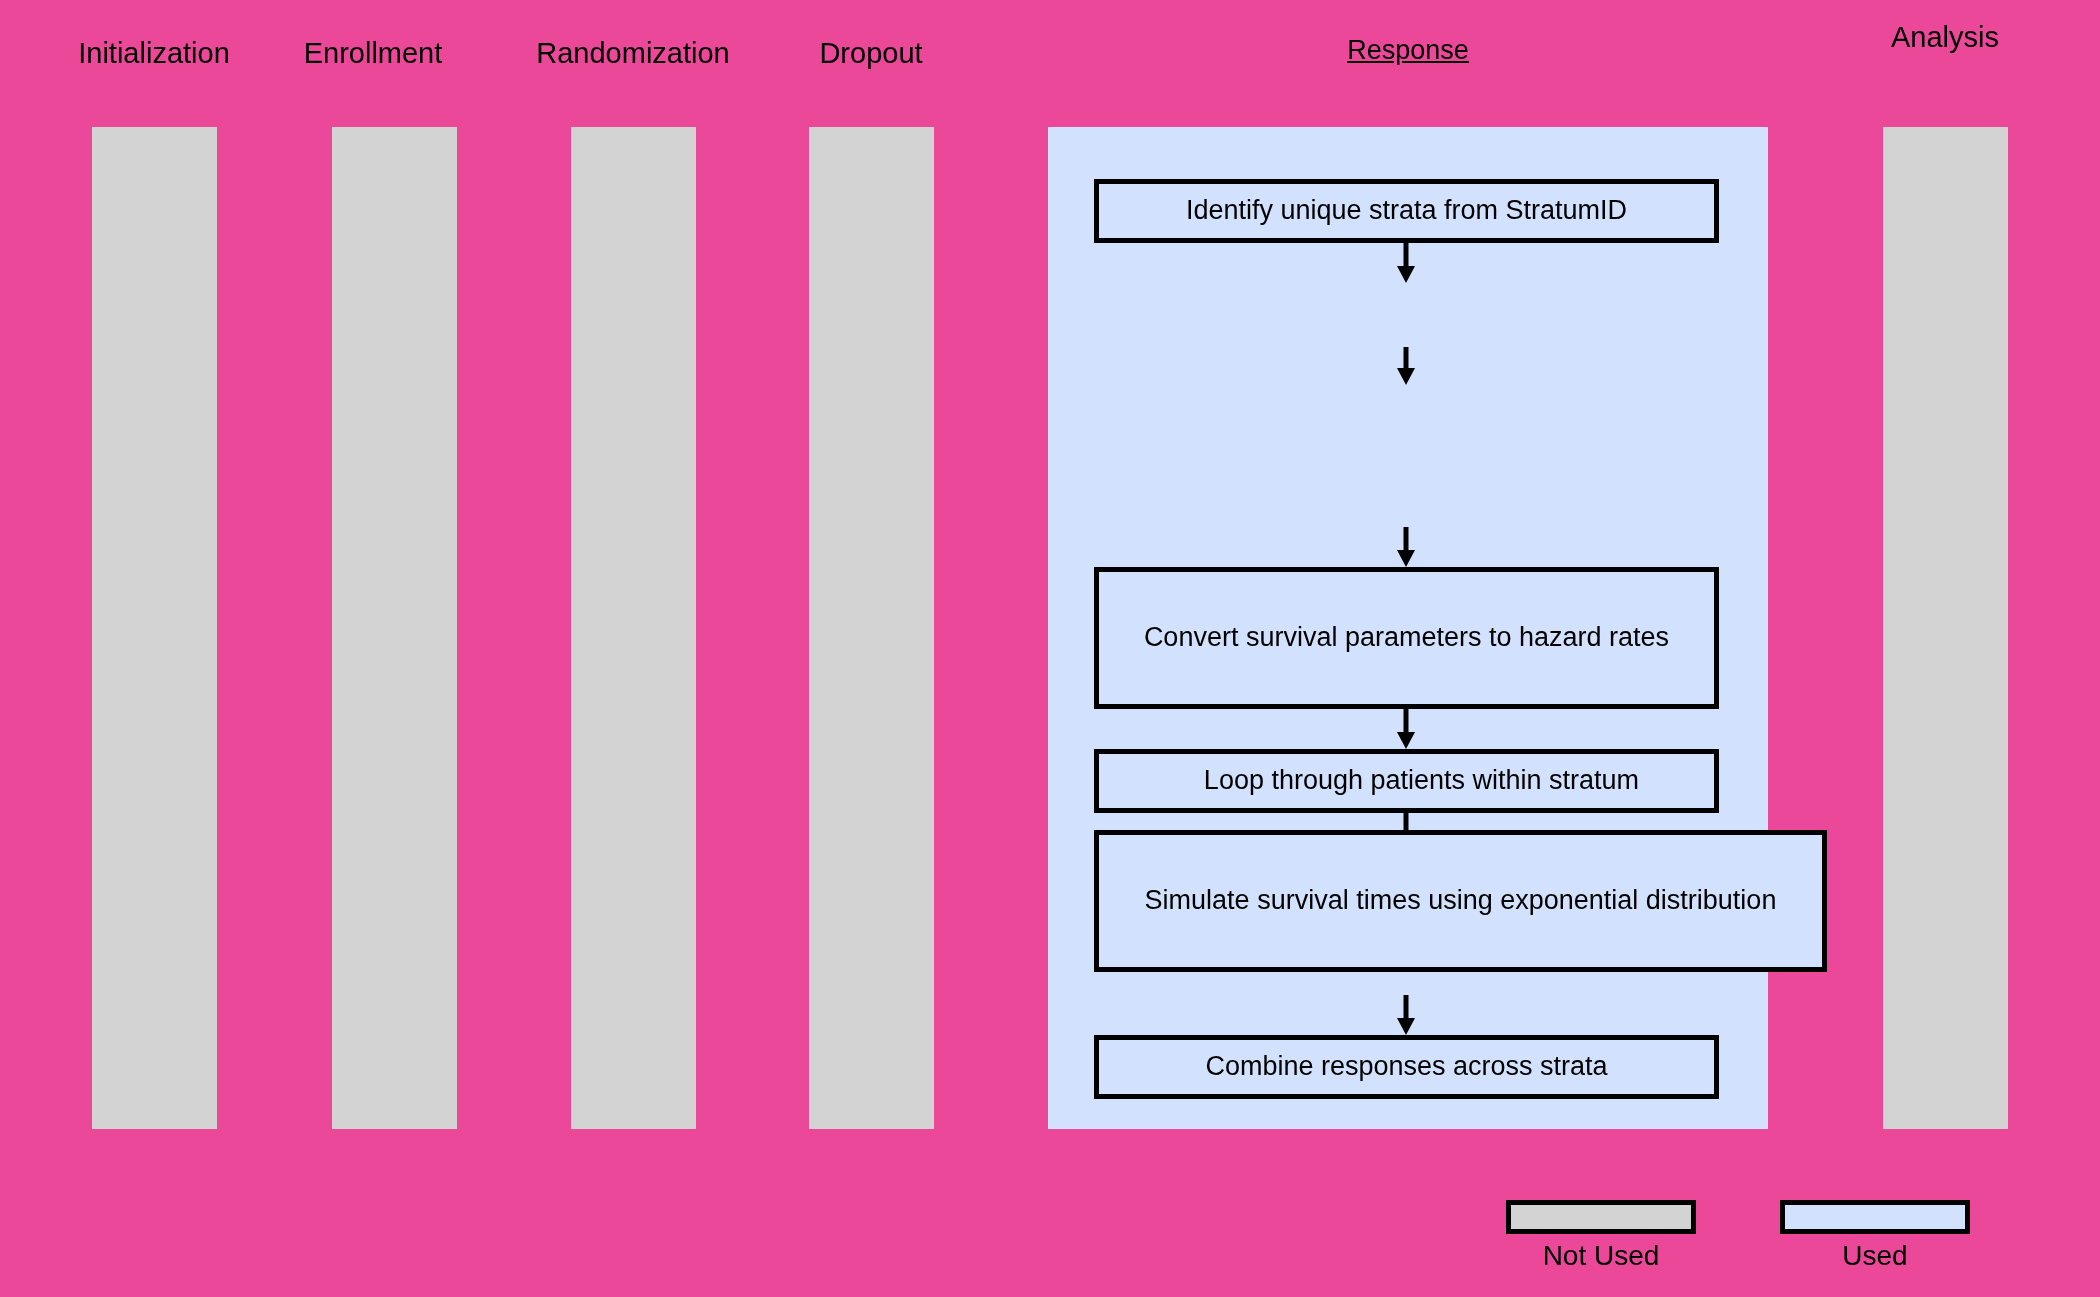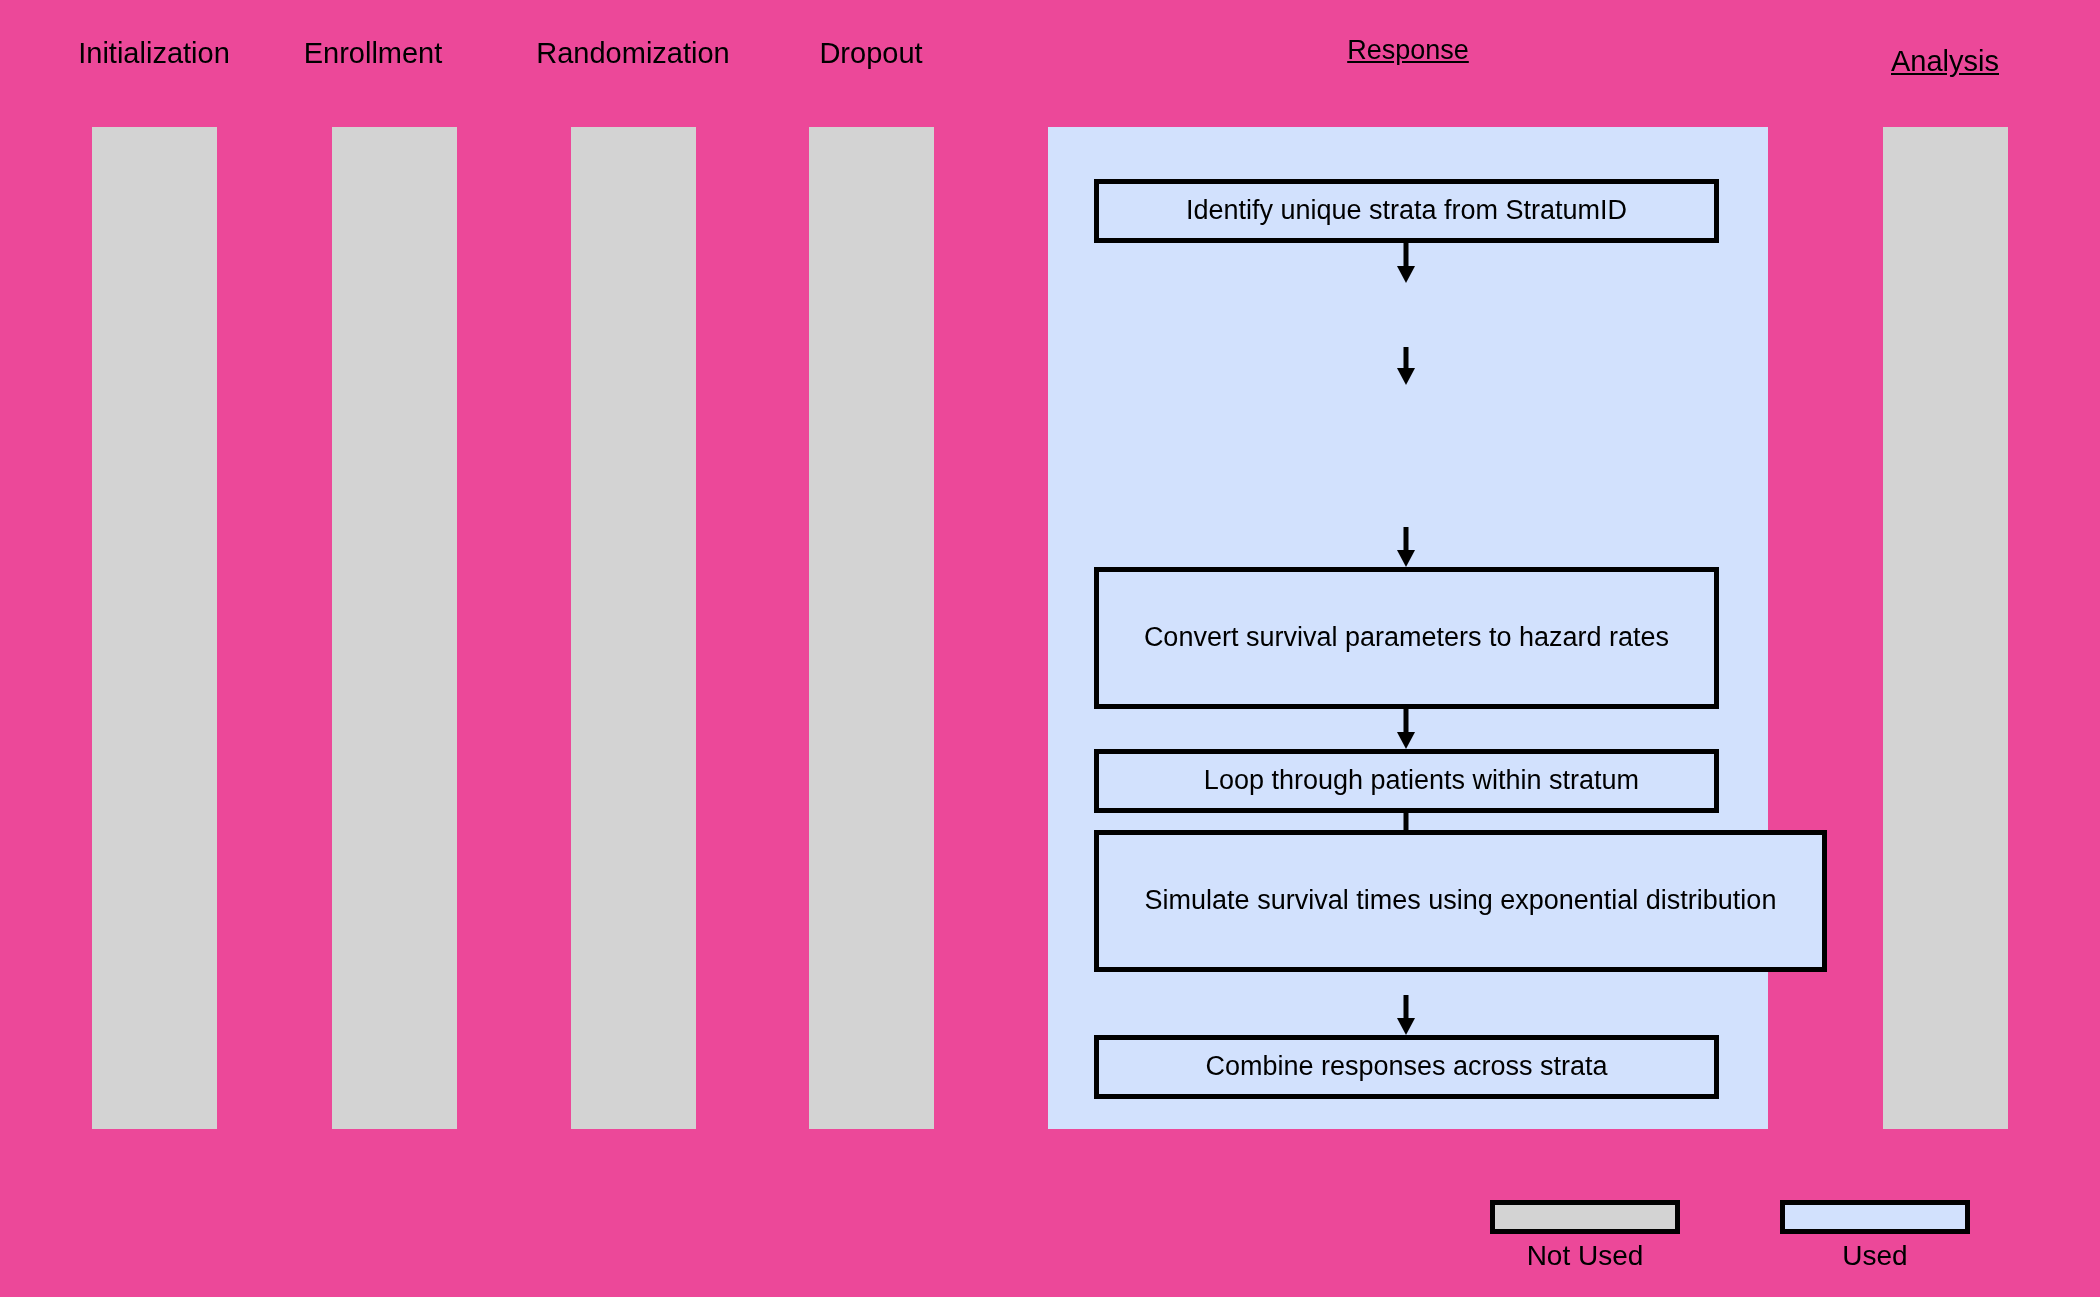--- a/index.html
+++ b/index.html
@@ -106,21 +106,21 @@
 </head>
 <body>
 
 <div id="stage">
 
   <div class="col-header" style="left:154px; top:38px;">Initialization</div>
   <div class="col-header" style="left:373px; top:38px;">Enrollment</div>
   <div class="col-header" style="left:633px; top:38px;">Randomization</div>
   <div class="col-header" style="left:871px; top:38px;">Dropout</div>
   <div class="col-header big" style="left:1408px; top:36px;">Response</div>
-  <div class="col-header" style="left:1945px; top:46px;text-decoration:underline;">Analysis</div>
+  <div class="col-header" style="left:1945px; top:22px;">Analysis</div>
 
   <div class="lane not-used" style="left:92px;  width:125px;"></div>
   <div class="lane not-used" style="left:332px; width:125px;"></div>
   <div class="lane not-used" style="left:571px; width:125px;"></div>
   <div class="lane not-used" style="left:809px; width:125px;"></div>
   <div class="lane used" style="left:1048px; width:720px;"></div>
   <div class="lane not-used" style="left:1883px; width:125px;"></div>
 
   <div class="flow-box" style="left:1094px; width:625px; top:179px;  height:64px;">
     <span>Identify unique strata from StratumID</span>
@@ -180,21 +180,21 @@
       <line x1="13" y1="0" x2="13" y2="28" stroke="#000" stroke-width="5"></line>
       <polygon points="13,40 4,23 22,23" fill="#000"></polygon>
     </svg>
   </div>
 
   <div class="flow-box" style="left:1094px; width:625px; top:1035px; height:64px;">
     <span>Combine responses across strata</span>
   </div>
 
   <div class="legend">
-    <div class="legend-entry" style="left:0px;">
+    <div class="legend-entry" style="left:16px;">
       <div class="legend-swatch sw-not-used"></div>
       <div class="legend-label">Not Used</div>
     </div>
     <div class="legend-entry" style="left:290px;">
       <div class="legend-swatch sw-used"></div>
       <div class="legend-label">Used</div>
     </div>
   </div>
 
 </div>

